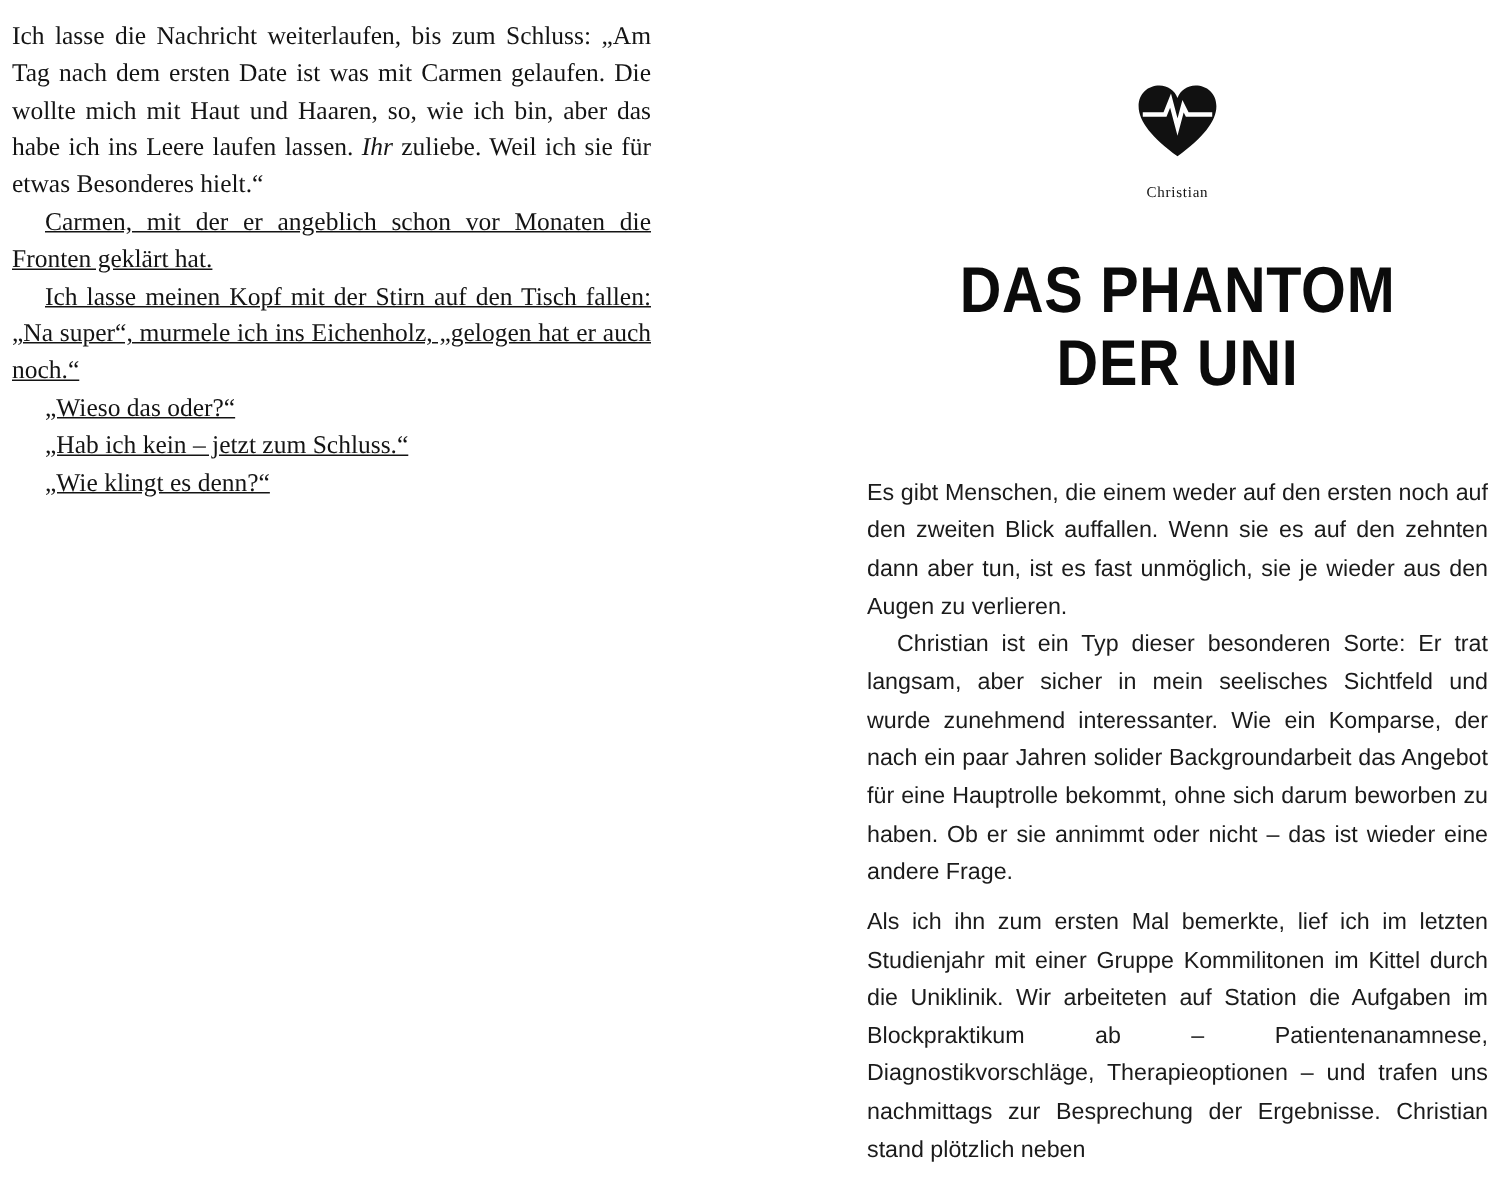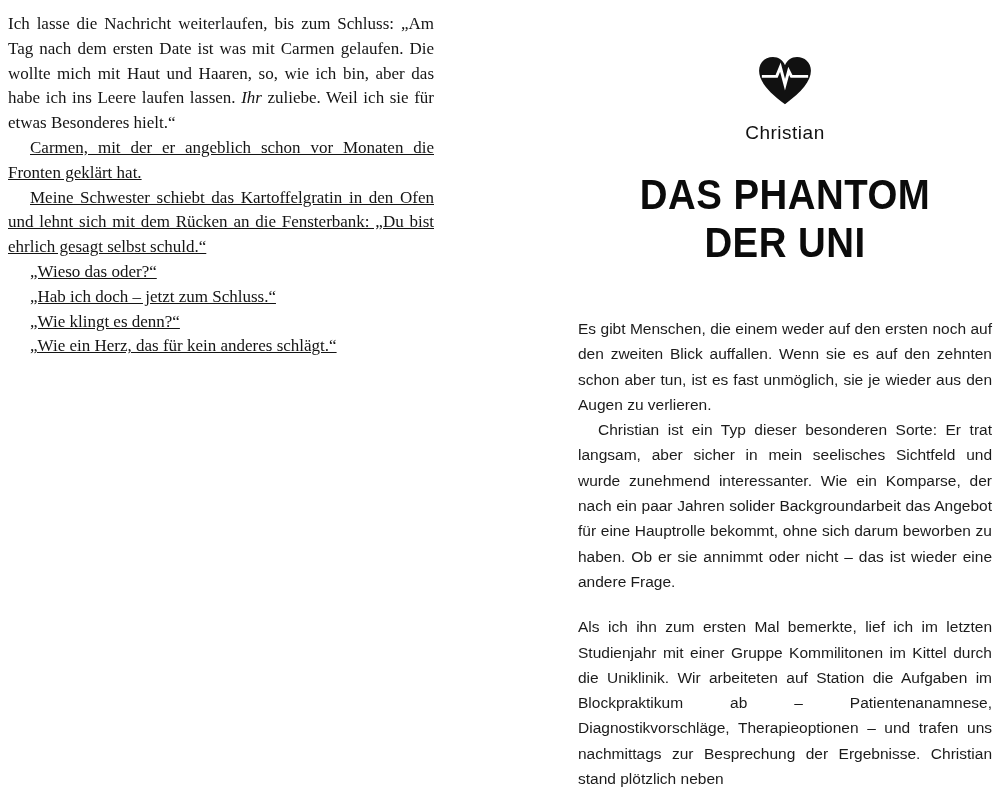--- a/index.html
+++ b/index.html
@@ -28,22 +28,22 @@
     position:absolute;
     left:578px;top:0;width:414px;height:800px;
   }
   .chapter-head{
     position:absolute;left:0;top:56px;width:414px;
     text-align:center;
   }
   .heart-icon{display:inline-block;line-height:0;}
   .chapter-label{
     margin-top:12px;
-    font-family:Liberation Sans, sans-serif;
-    font-size:19px;
+    font-family:Liberation Serif, serif;
+    font-size:10px;
     letter-spacing:0.5px;
     color:#111;
   }
   .chapter-title{
     position:absolute;left:0;top:170px;width:414px;
     text-align:center;
     font-family:"Liberation Sans", sans-serif;
     font-weight:700;
     font-size:40px;
     line-height:45px;
@@ -54,46 +54,45 @@
   }
   .right-text{
     position:absolute;left:0;top:316px;width:414px;
     font-family:"Liberation Sans", sans-serif;
     font-size:15.5px;
     line-height:25.3px;
     color:#1b1b1b;
   }
   .right-text p{margin:0;text-align:justify;hyphens:auto;}
   .right-text p.indent{text-indent:20px;}
-  .right-text p.space-before{margin-top:20px;}
+  .right-text p.space-before{margin-top:8px;}
 
   
   .page-num{
     position:absolute;top:804px;
     font-family:"Liberation Sans", sans-serif;
     font-size:10px;font-weight:700;color:#111;
   }
   .page-num.left{left:8px;}
   .page-num.right{right:8px;text-align:center;}
 
   em{font-style:italic;}
 </style>
 </head>
 <body>
 
 <div class="spread">
 
   <div class="left-text" id="left-paragraphs">
       <p><span>Ich lasse die Nachricht weiterlaufen, bis zum Schluss: „Am Tag nach dem ersten Date ist was mit Carmen gelaufen. Die wollte mich mit Haut und Haaren, so, wie ich bin, aber das habe ich ins Leere laufen lassen. </span><em>Ihr</em><span> zuliebe. Weil ich sie für etwas Besonderes hielt.“</span></p>
       <p class="indent"><span>Carmen, mit der er angeblich schon vor Monaten die Fronten geklärt hat.</span></p>
-      <p class="indent"><span>Meine Schwester schiebt das Kartoffelgratin in den Ofen und lehnt sich mit dem Rücken an die Fensterbank: „Du bist ehrlich gesagt selbst schuld.“</span></p>
+      <p class="indent"><span>Ich lasse meinen Kopf mit der Stirn auf den Tisch fallen: „Na super“, murmele ich ins Eichenholz, „gelogen hat er auch noch.“</span></p>
       <p class="indent"><span>„Wieso das oder?“</span></p>
-      <p class="indent"><span>„Hab ich doch – jetzt zum Schluss.“</span></p>
+      <p class="indent"><span>„Hab ich kein – jetzt zum Schluss.“</span></p>
       <p class="indent"><span>„Wie klingt es denn?“</span></p>
-      <p class="indent"><span>„Wie ein Herz, das für kein anderes schlägt.“</span></p>
     </div>
   <div class="page-num left">100</div>
 
   <div class="right-col">
 
     <div class="chapter-head">
       <span class="heart-icon">
         <svg width="56" height="50" viewBox="0 0 60 54" xmlns="http://www.w3.org/2000/svg" aria-hidden="true">
           <path d="M30 52 C12 39 2 27 2 16 C2 6.5 9 1 17 1 C23 1 28 4.5 30 10 C32 4.5 37 1 43 1 C51 1 58 6.5 58 16 C58 27 48 39 30 52 Z" fill="#111111"></path>
           <polyline points="5,22 21,22 25,12 30,31 34,16 37,22 55,22" fill="none" stroke="#ffffff" stroke-width="3.2" stroke-linecap="butt" stroke-linejoin="miter"></polyline>
@@ -101,21 +100,21 @@
       </span>
       <div class="chapter-label">Christian</div>
     </div>
 
     <div class="chapter-title">
       <div>DAS PHANTOM</div>
       <div>DER UNI</div>
     </div>
 
     <div class="right-text" id="right-paragraphs">
-        <p><span>Es gibt Menschen, die einem weder auf den ersten noch auf den zweiten Blick auffallen. Wenn sie es auf den zehnten schon aber tun, ist es fast unmöglich, sie je wieder aus den Augen zu verlieren.</span></p>
+        <p><span>Es gibt Menschen, die einem weder auf den ersten noch auf den zweiten Blick auffallen. Wenn sie es auf den zehnten dann aber tun, ist es fast unmöglich, sie je wieder aus den Augen zu verlieren.</span></p>
         <p class="indent"><span>Christian ist ein Typ dieser besonderen Sorte: Er trat langsam, aber sicher in mein seelisches Sichtfeld und wurde zunehmend interessanter. Wie ein Komparse, der nach ein paar Jahren solider Backgroundarbeit das Angebot für eine Hauptrolle bekommt, ohne sich darum beworben zu haben. Ob er sie annimmt oder nicht – das ist wieder eine andere Frage.</span></p>
         <p class="space-before"><span>Als ich ihn zum ersten Mal bemerkte, lief ich im letzten Studienjahr mit einer Gruppe Kommilitonen im Kittel durch die Uniklinik. Wir arbeiteten auf Station die Aufgaben im Blockpraktikum ab – Patientenanamnese, Diagnostikvorschläge, Therapieoptionen – und trafen uns nachmittags zur Besprechung der Ergebnisse. Christian stand plötzlich neben</span></p>
       </div>
 
     <div class="page-num right">101</div>
   </div>
 
 </div>
 
 </body></html>

